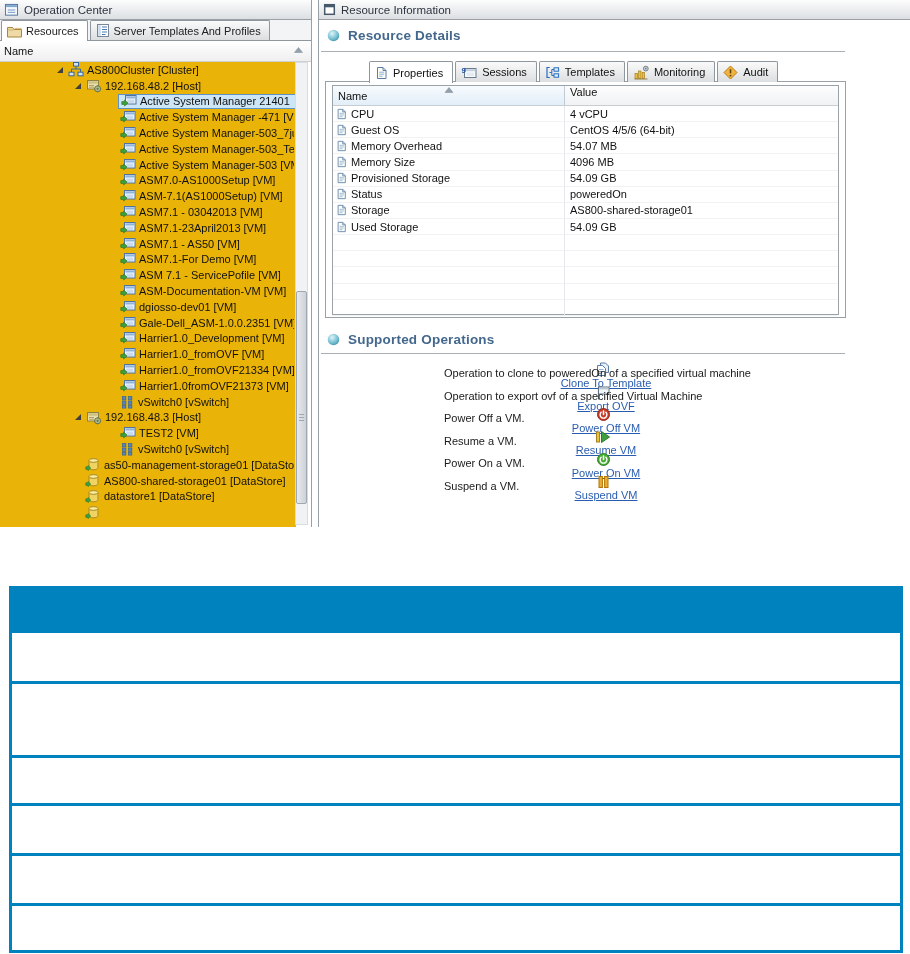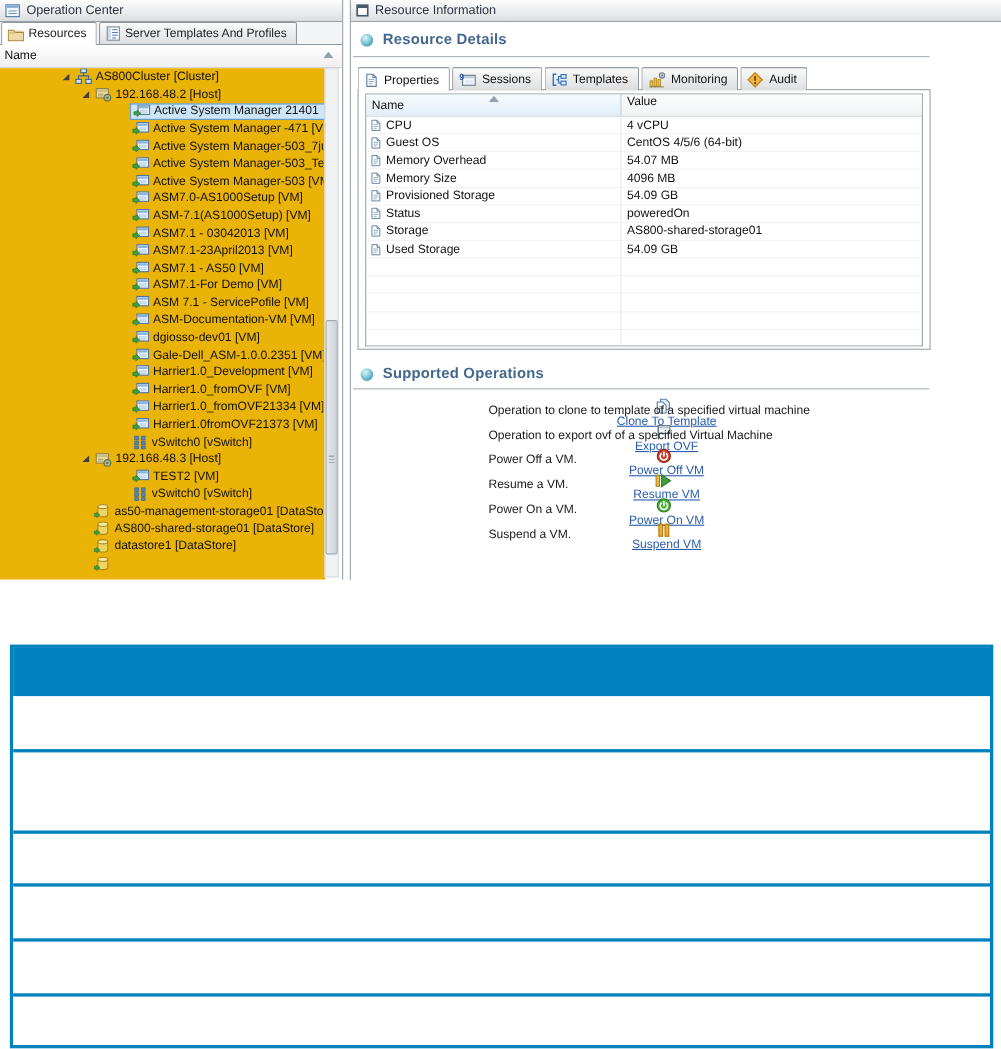--- a/index.html
+++ b/index.html
@@ -40,33 +40,33 @@
   .tree-label { overflow:hidden; text-overflow:clip; }
 
   .vscrollbar { position:absolute; top:62px; right:3px; width:13px; height:463px;
     background:#F1F2F4; border:1px solid #D9DCE0; box-sizing:border-box; }
   .vthumb { position:absolute; left:0; right:0; top:228px; height:213px;
     background:linear-gradient(90deg,#E7EAED,#CDD2D8); border:1px solid #9FA8B2; border-radius:2px; box-sizing:border-box; }
   .vthumb .grip { position:absolute; left:2px; right:2px; top:58%; height:7px;
     background:repeating-linear-gradient(#9FA8B2 0 1px, transparent 1px 3px); }
 
   .rp-body { position:absolute; left:0; right:0; top:20px; bottom:0; }
-  .section-heading { position:absolute; left:8px; display:flex; align-items:flex-end; gap:8px;
+  .section-heading { position:absolute; left:8px; display:flex; align-items:center; gap:8px;
     font-size:13.5px; font-weight:bold; color:var(--heading,#44688D); letter-spacing:.2px; white-space:nowrap; }
   #rd-heading  { top:8px; }
   #ops-heading { top:312px; }
   .hrule { position:absolute; left:2px; width:524px; height:1px; background:#A8AEB4; }
   #rd-rule  { top:31px; }
   #ops-rule { top:333px; }
 
   .rtabs { position:absolute; left:6px; top:40px; height:22px; display:flex; align-items:flex-end; z-index:2; }
   .rtab { display:flex; align-items:center; gap:5px; height:21px; padding:0 9px 0 5px; font-size:11px;
     background:linear-gradient(#FAFAFA,#DCDEE0); border:1px solid #8E969E; border-bottom:none;
     border-radius:2px 2px 0 0; margin-right:2px; box-sizing:border-box; white-space:nowrap; }
-  .rtab.active { background:#FFFFFF; height:22px; margin-bottom:-1px; }
+  .rtab.active { background:#FFFFFF; height:22px; margin-bottom:-1px;margin-left:44px; }
 
   .tab-frame { position:absolute; left:6px; top:61px; width:521px; height:237px;
     border:1px solid #98A0A8; background:#fff; box-sizing:border-box; }
 
   .ptable { position:absolute; left:13px; top:65px; width:507px; height:230px;
     border:1px solid #9AA2AA; box-sizing:border-box; background:#fff; z-index:1; }
   .pt-header { display:flex; height:20px; border-bottom:1px solid #C8CDD2; box-sizing:border-box; font-size:11px; }
   .pt-h-name { position:relative; width:232px; background:linear-gradient(#F7FBFE,#E2EEF8);
     border-right:1px solid #C0CBD5; display:flex; align-items:center; padding-left:5px; box-sizing:border-box; }
   .pt-h-name .sort { position:absolute; left:50%; top:1px; transform:translateX(-50%); }
@@ -806,21 +806,21 @@
       <div class="ops" id="ops">
           <div class="op-row">
             <span class="ic">
               <svg width="16" height="15" viewBox="0 0 16 15">
                 <path d="M5.5 1 h5 l3 3 v6.5 h-8 Z" fill="#E7F0F9" stroke="#5A7DA8"></path>
                 <path d="M2.5 3.5 h5 l3 3 v7 h-8 Z" fill="#FFFFFF" stroke="#5A7DA8"></path>
                 <path d="M4 7.5 h4.5 M4 9.5 h4.5 M4 11.5 h3" stroke="#7FA8D0" stroke-width="0.9" fill="none"></path>
               </svg>
             </span>
             <a class="op-link">Clone To Template</a>
-            <span class="op-desc">Operation to clone to template of a specified virtual machine</span>
+            <span class="op-desc">Operation to clone to poweredOn of a specified virtual machine</span>
           </div>
           <div class="op-row">
             <span class="ic">
               <svg width="14" height="15" viewBox="0 0 14 15">
                 <path d="M2.5 14.5 V1.5" stroke="#5E6E7E" stroke-width="1.2"></path>
                 <rect x="2.5" y="2" width="10.5" height="7" fill="#F2F6FA" stroke="#5E6E7E"></rect>
                 <rect x="3.2" y="2.7" width="9.1" height="1.7" fill="#B9C6D2"></rect>
               </svg>
             </span>
             <a class="op-link">Export OVF</a>

